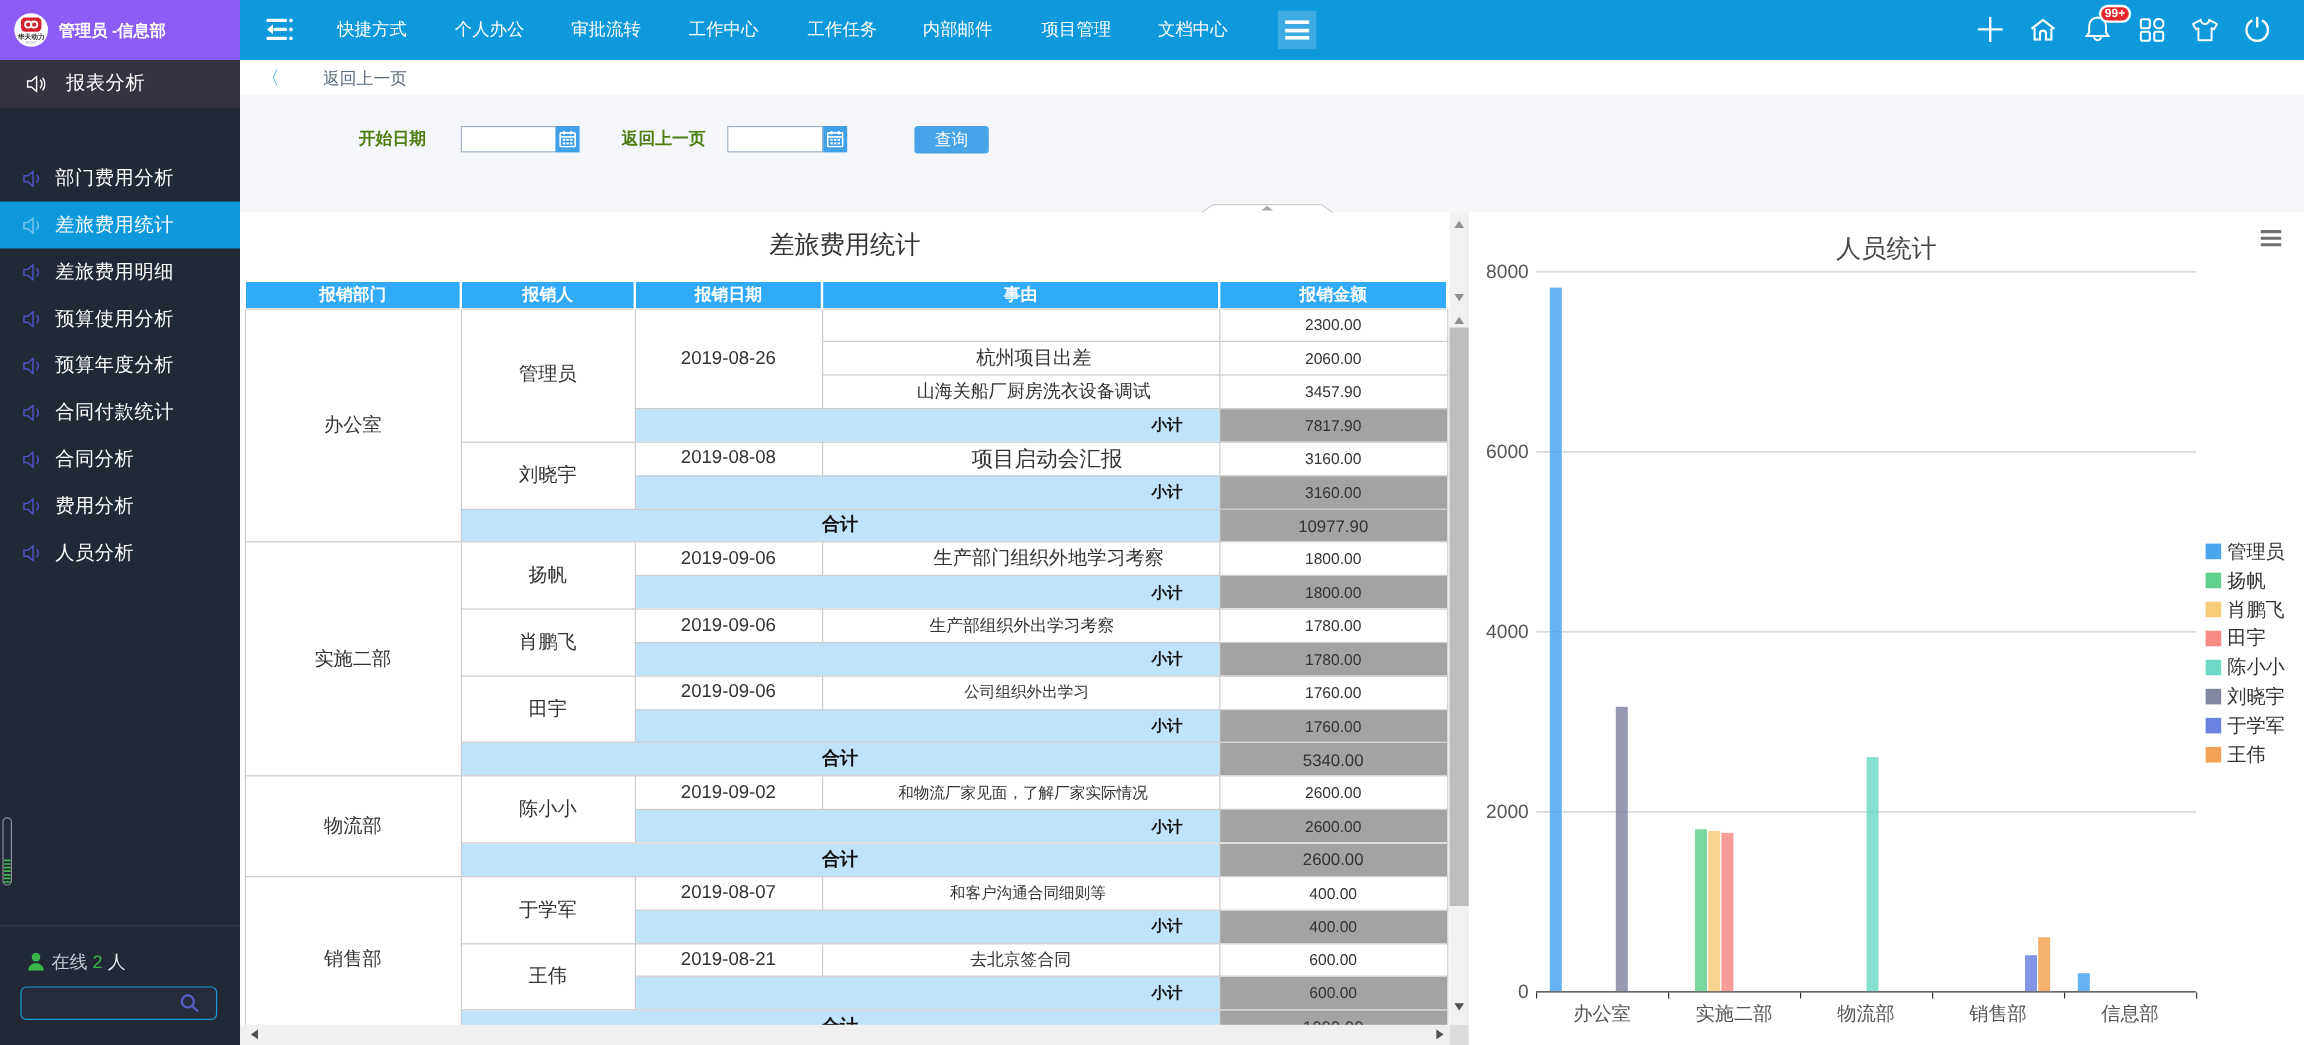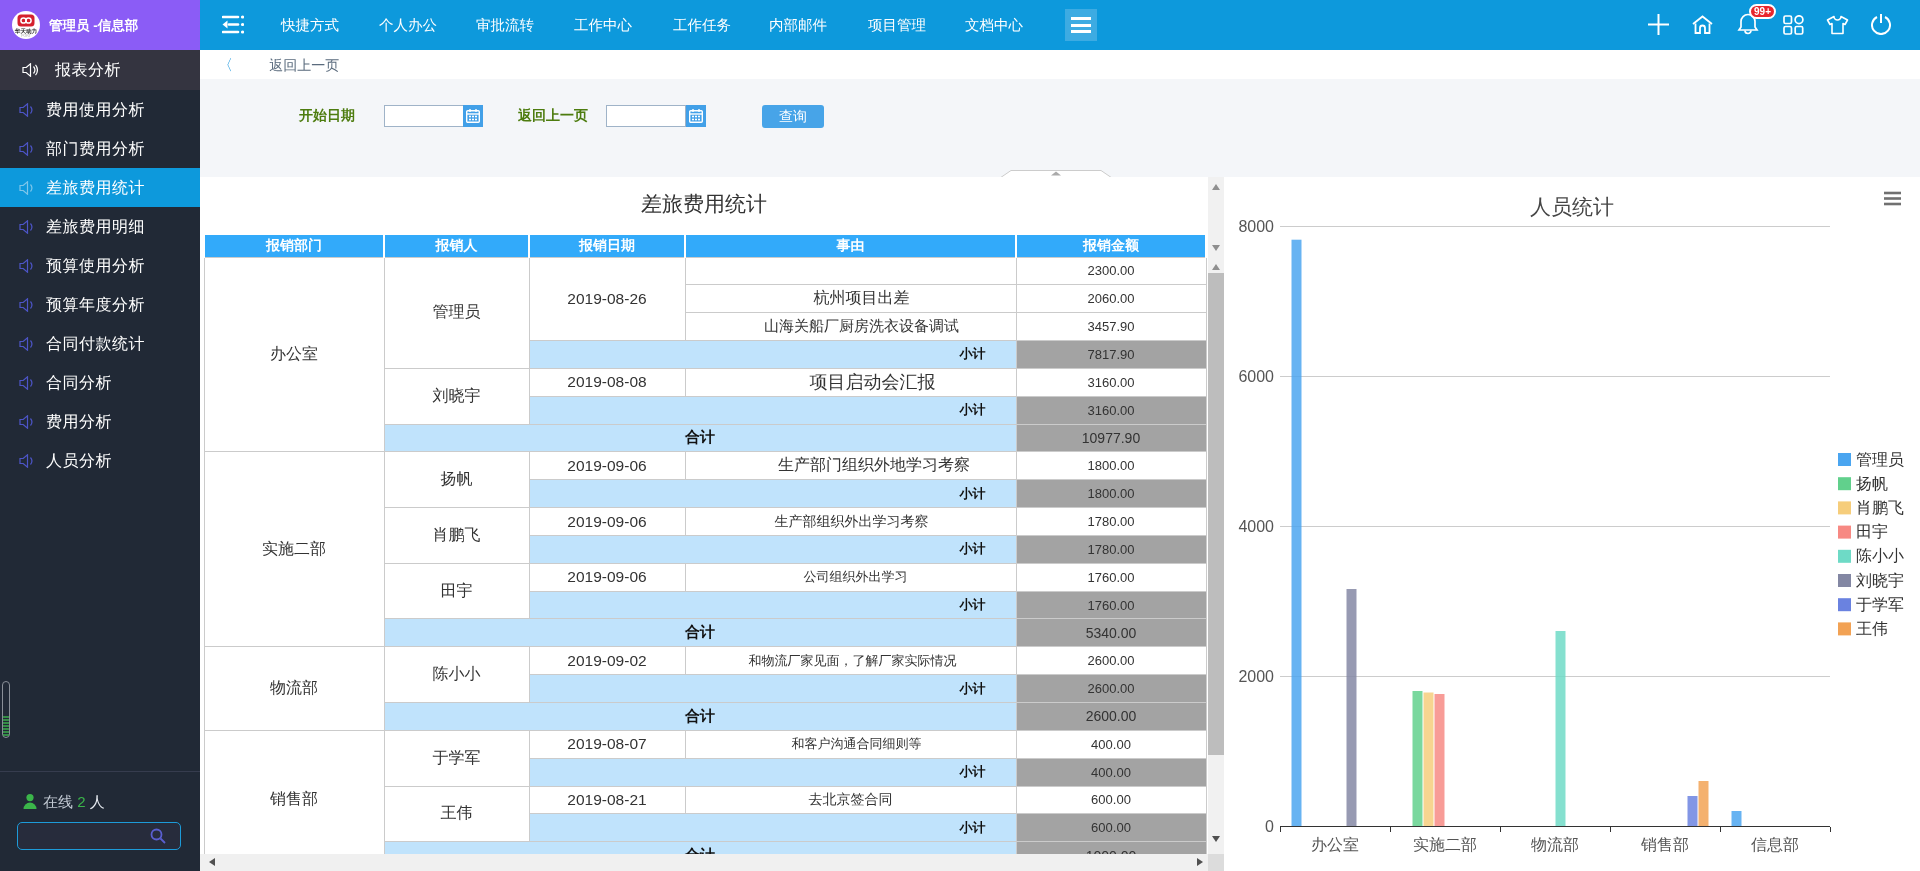--- a/index.html
+++ b/index.html
@@ -147,27 +147,20 @@
       </svg>
     </div>
     <div id="sbtitle">管理员 -信息部</div>
   </div>
   <div class="mi" id="mi0" style="top:50px">
         <svg width="16" height="14" viewBox="0 0 16 14">
           <path d="M1 4.5 h3.2 l4.3-3.7 v12.4 l-4.3-3.7 H1 Z" fill="none" stroke="#fff" stroke-width="1.2"></path>
           <path d="M11.5 3.5 a5.5 5.5 0 0 1 0 7 M13.5 1.8 a8 8 0 0 1 0 10.4" fill="none" stroke="#fff" stroke-width="1.2"></path>
         </svg>
         <span class="txt">报表分析</span>
-      </div>
-  <div class="mi" style="top:90px">
-        <svg width="16" height="14" viewBox="0 0 16 14">
-          <path d="M1 4.5 h3.2 l4.3-3.7 v12.4 l-4.3-3.7 H1 Z" fill="none" stroke="#4d55c8" stroke-width="1.2"></path>
-          <path d="M11.5 3.5 a5.5 5.5 0 0 1 0 7" fill="none" stroke="#4d55c8" stroke-width="1.2"></path>
-        </svg>
-        <span class="txt">费用使用分析</span>
       </div>
   <div class="mi" style="top:129px">
         <svg width="16" height="14" viewBox="0 0 16 14">
           <path d="M1 4.5 h3.2 l4.3-3.7 v12.4 l-4.3-3.7 H1 Z" fill="none" stroke="#4d55c8" stroke-width="1.2"></path>
           <path d="M11.5 3.5 a5.5 5.5 0 0 1 0 7" fill="none" stroke="#4d55c8" stroke-width="1.2"></path>
         </svg>
         <span class="txt">部门费用分析</span>
       </div>
   <div class="mi sel" style="top:168px">
         <svg width="16" height="14" viewBox="0 0 16 14">

